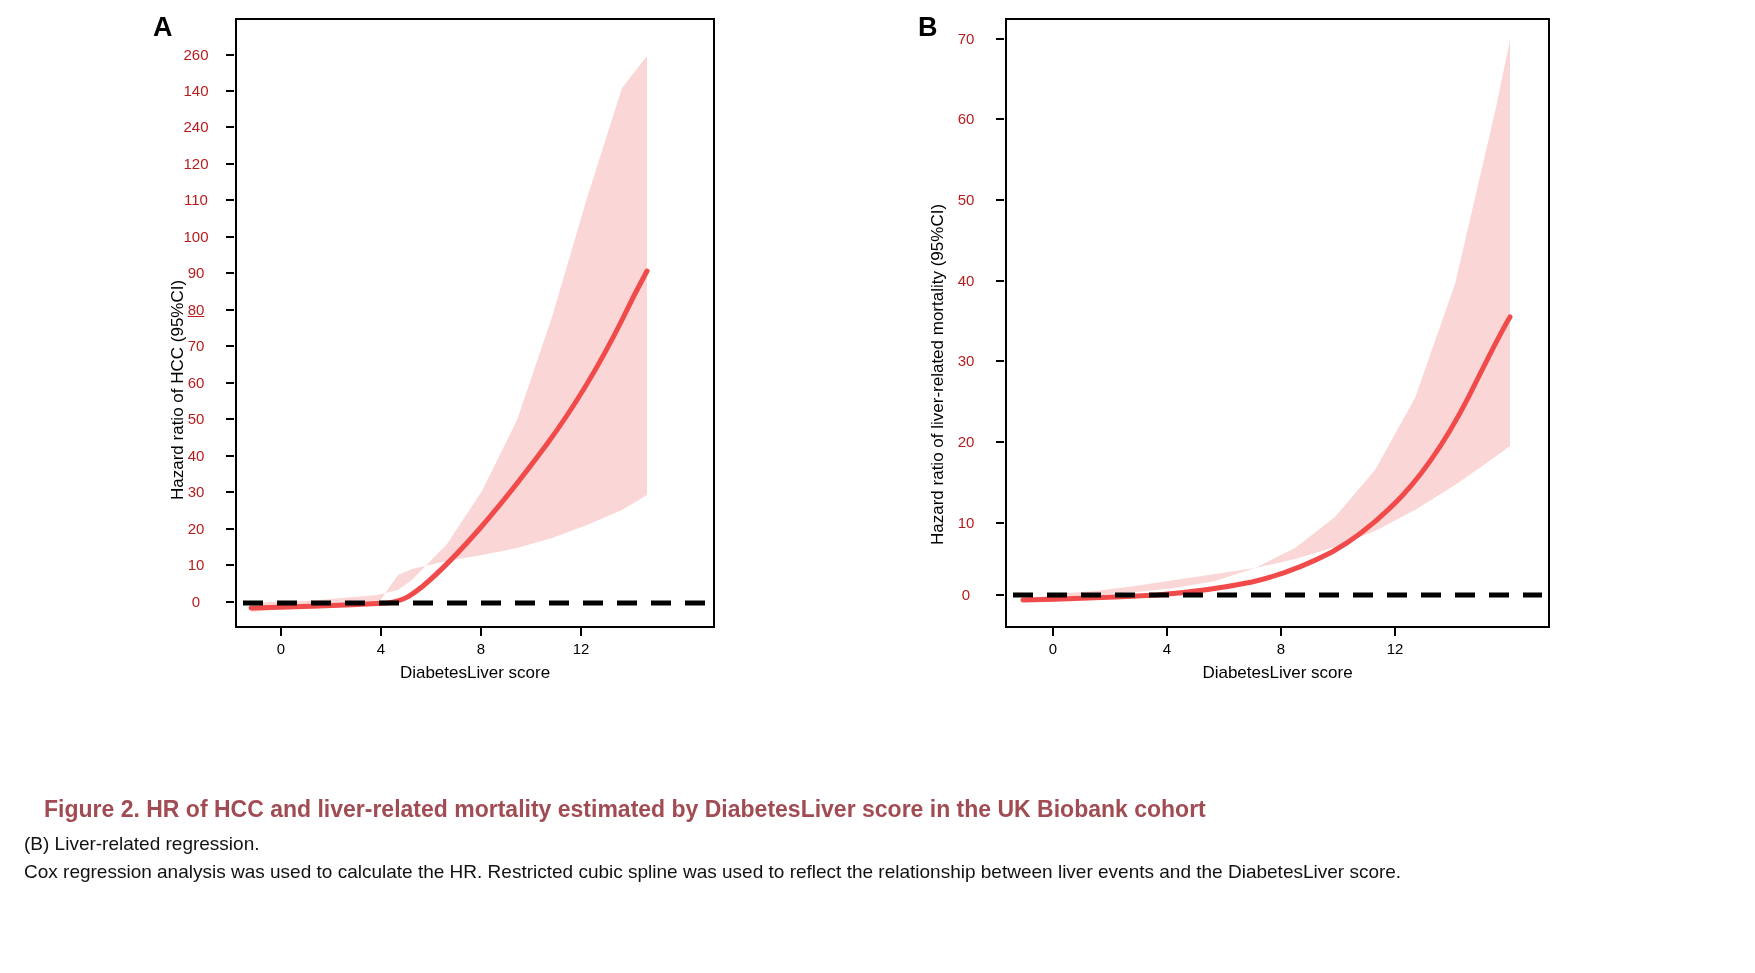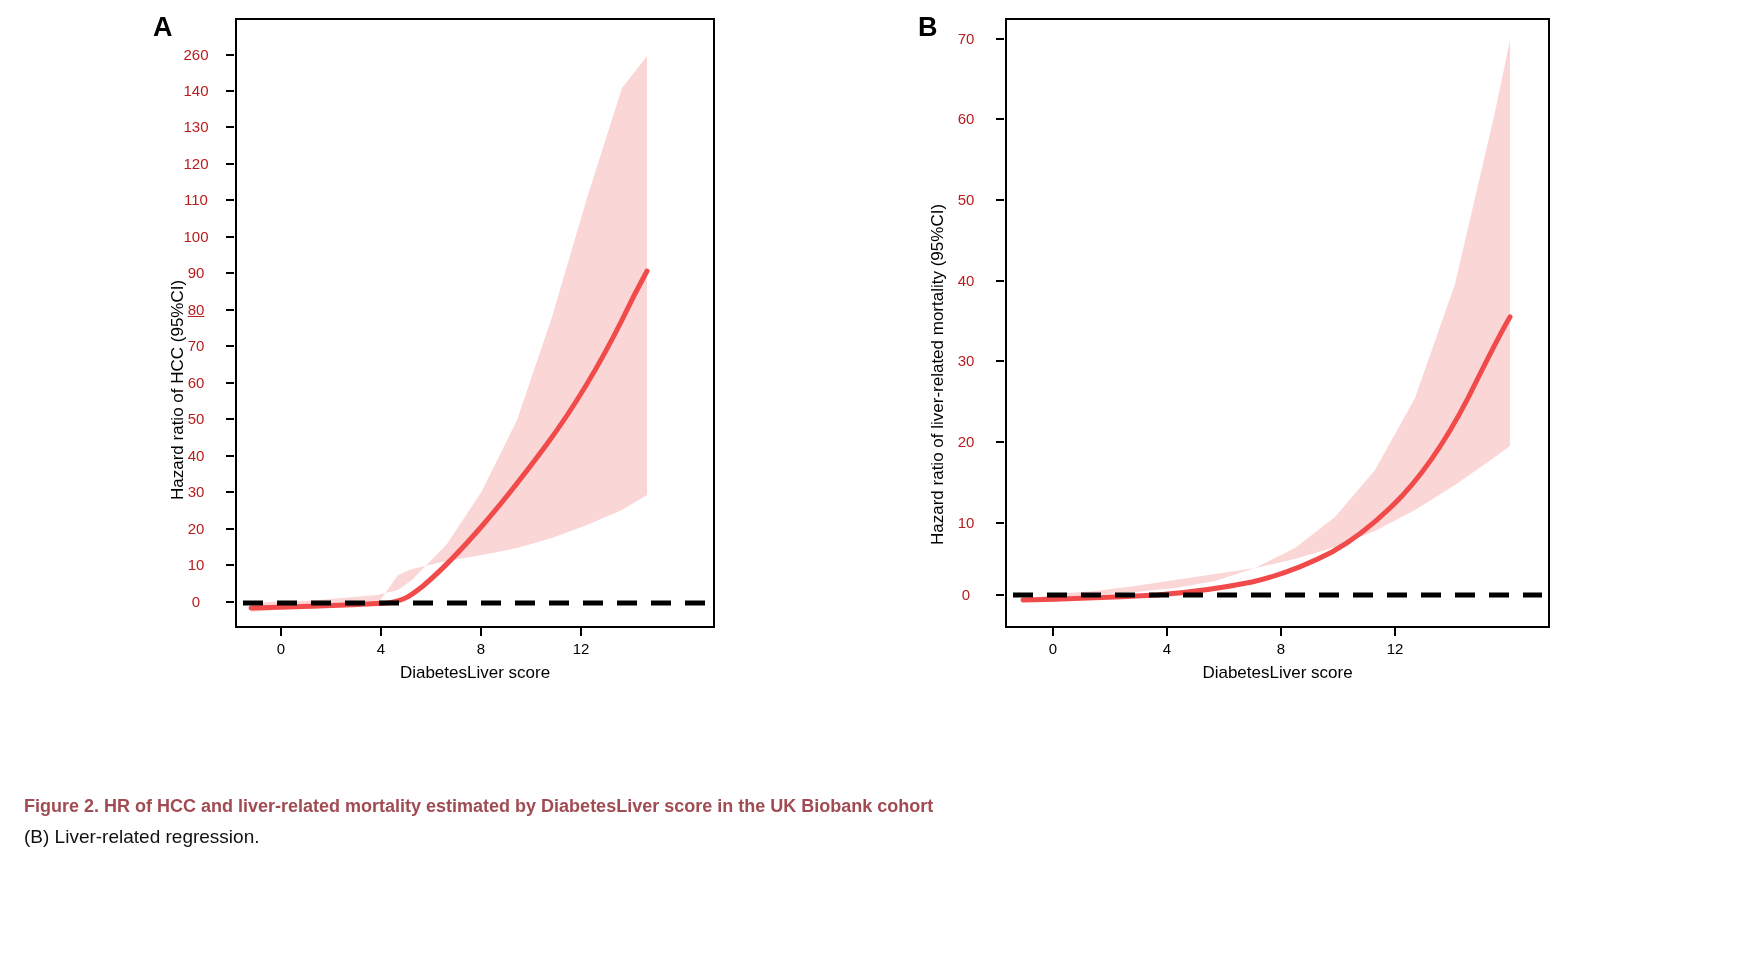--- a/index.html
+++ b/index.html
@@ -101,43 +101,44 @@
     left: 24px;
     top: 793px;
     width: 1700px;
     font-size: 19px;
     line-height: 1.45;
     color: #111;
   }
   .caption-title {
     color: #a14b52;
     font-weight: bold;
-    font-size: 18px;
+    font-size: 23px;
     margin-bottom: 4px;
+    margin-left: 20px;
   }
   .caption-line { margin: 0; }
   .caption-note { margin-top: 0px; }
 
   svg { display: block; }
 </style>
 </head>
 <body>
 
 <div class="figure-wrap">
 
   <div class="panels">
 
     <div class="panel panel-a">
       <div class="panel-letter">A</div>
 
       <div class="y-axis-title">Hazard ratio of HCC (95%CI)</div>
 
       <div class="ytick-label" style="left:40px; top:46px; width:52px;">260</div>
       <div class="ytick-label" style="left:40px; top:82px; width:52px;">140</div>
-      <div class="ytick-label" style="left:40px; top:118px; width:52px;">130</div>
+      <div class="ytick-label" style="left:40px; top:118px; width:52px;">240</div>
       <div class="ytick-label" style="left:40px; top:155px; width:52px;">120</div>
       <div class="ytick-label" style="left:40px; top:191px; width:52px;">110</div>
       <div class="ytick-label" style="left:40px; top:228px; width:52px;">100</div>
       <div class="ytick-label" style="left:40px; top:264px; width:52px;">90</div>
       <div class="ytick-label" style="left:40px; top:301px; width:52px;text-decoration:underline;">80</div>
       <div class="ytick-label" style="left:40px; top:337px; width:52px;">70</div>
       <div class="ytick-label" style="left:40px; top:374px; width:52px;">60</div>
       <div class="ytick-label" style="left:40px; top:410px; width:52px;">50</div>
       <div class="ytick-label" style="left:40px; top:447px; width:52px;">40</div>
       <div class="ytick-label" style="left:40px; top:483px; width:52px;">30</div>
@@ -228,15 +229,16 @@
           <line x1="6" y1="575" x2="535" y2="575" stroke="#000" stroke-width="5" stroke-dasharray="20,14"></line>
         </svg>
       </div>
     </div>
 
   </div>
 
   <div class="caption-block">
     <div class="caption-title">Figure 2.  HR of HCC and liver-related mortality estimated by DiabetesLiver score in the UK Biobank cohort</div>
     <p class="caption-line">(B) Liver-related regression.</p>
+    <p class="caption-line caption-note">Cox regression analysis was used to calculate the HR. Restricted cubic spline was used to reflect the relationship between liver events and the DiabetesLiver score.</p>
   </div>
 
 </div>
 
 </body></html>

